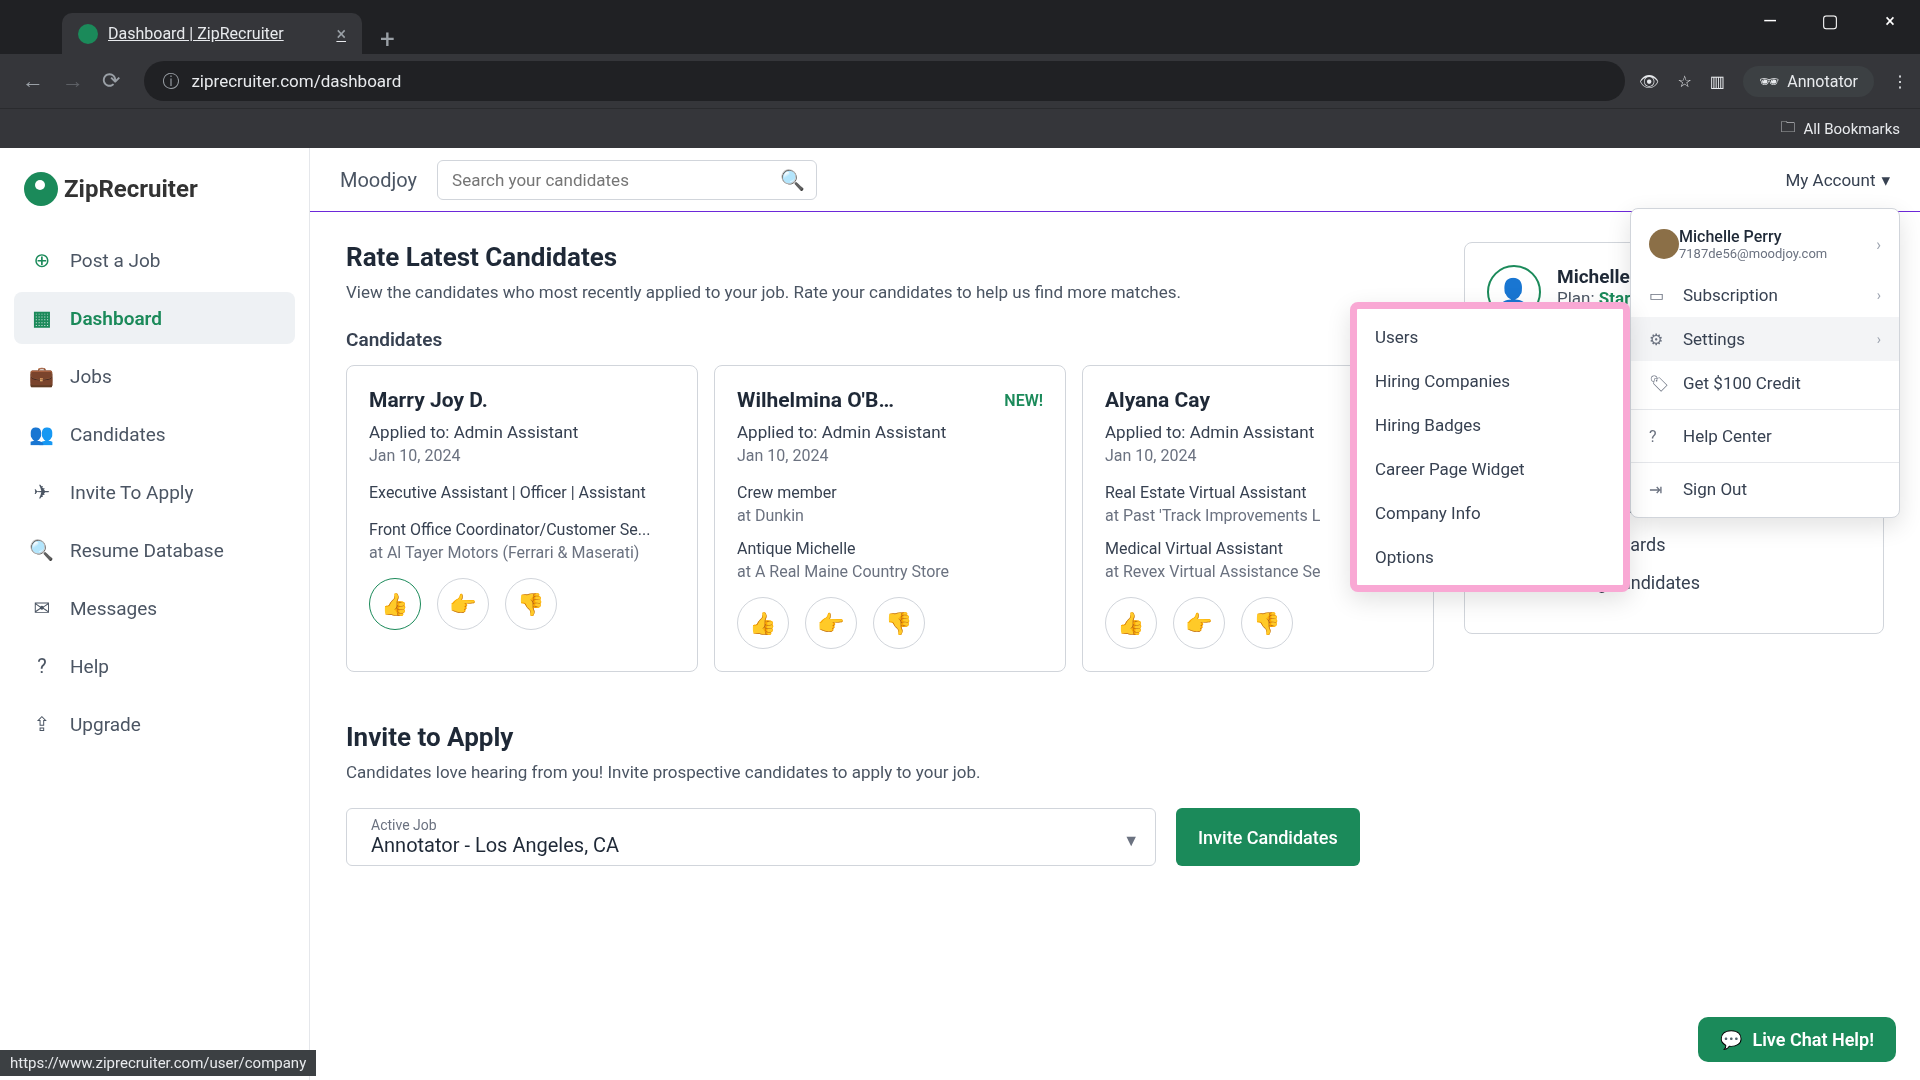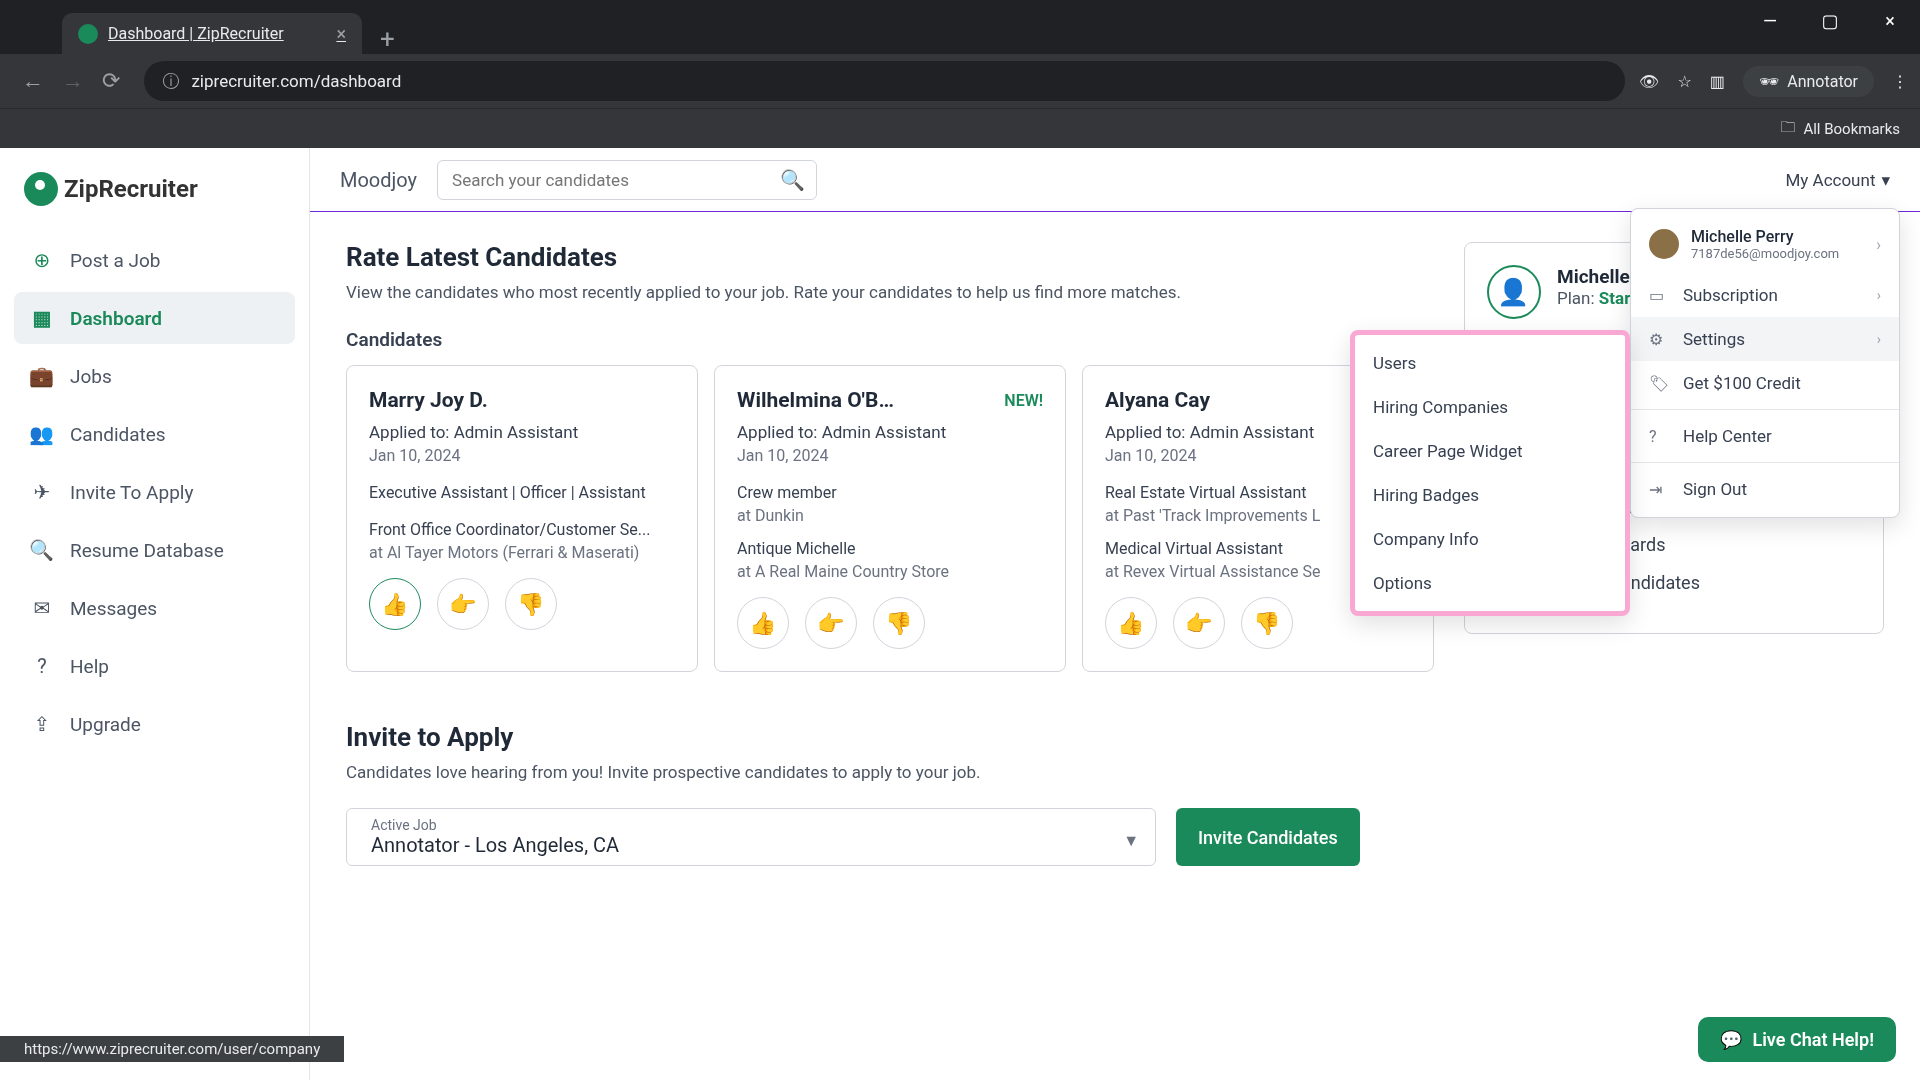--- a/index.html
+++ b/index.html
@@ -80,36 +80,36 @@
 .happening { border: 1px solid #d1d5db; border-radius: 8px; padding: 24px; }
 .hap-head { display: flex; gap: 14px; align-items: center; margin-bottom: 12px; }
 .hap-title { font-size: 21px; font-weight: 700; color: #1f2937; }
 .hap-sub { color: #4b5563; font-size: 17px; margin-bottom: 18px; line-height: 1.4; }
 .hap-item { display: flex; gap: 14px; align-items: center; font-size: 18px; color: #374151; margin-bottom: 14px; }
 .check { color: #1b8a5a; font-size: 20px; }
 .send-ic { color: #4b5563; font-size: 20px; }
 
 
 .account-menu { position: absolute; right: 20px; top: 60px; width: 270px; background: #fff; border: 1px solid #d1d5db; border-radius: 8px; box-shadow: 0 8px 24px rgba(0,0,0,0.12); z-index: 30; padding: 6px 0; }
-.am-user { display: flex; gap: 12px; padding: 12px 18px; align-items: center; }
+.am-user { display: flex; padding: 12px 18px; align-items: center; }
 .am-avatar { width: 30px; height: 30px; border-radius: 50%; background: #8b6f47; }
 .am-name { font-size: 16px; color: #1f2937; font-weight: 500; }
 .am-email { font-size: 13px; color: #6b7280; }
 .am-item { display: flex; align-items: center; gap: 14px; padding: 12px 18px; font-size: 17px; color: #374151; cursor: pointer; }
 .am-item.hov { background: #f3f4f6; }
 .am-item .chev { margin-left: auto; color: #9ca3af; font-size: 14px; }
 .am-ic { width: 20px; color: #6b7280; font-size: 16px; }
 .am-sep { height: 1px; background: #e5e7eb; margin: 4px 0; }
 
-.settings-submenu { position: absolute; right: 290px; top: 182px; width: 280px; background: #fff; border: 5px solid #f9a8d4; border-radius: 8px; box-shadow: 0 8px 24px rgba(0,0,0,0.12); z-index: 31; padding: 6px 0; }
+.settings-submenu { position: absolute; right: 290px; top: 154px; width: 280px; background: #fff; border: 7px solid #f9a8d4; border-radius: 8px; box-shadow: 0 8px 24px rgba(0,0,0,0.12); z-index: 31; padding: 6px 0; }
 .ss-item { padding: 12px 18px; font-size: 17px; color: #374151; cursor: pointer; }
 
 .chat-btn { position: absolute; right: 24px; bottom: 18px; background: #1b8a5a; color: #fff; border-radius: 10px; padding: 12px 22px; font-size: 18px; font-weight: 600; display: flex; align-items: center; gap: 10px; cursor: pointer; }
 
-.status-bar { position: absolute; left: 0; bottom: 18px; background: #3c4043; color: #e8eaed; font-size: 15px; padding: 4px 24px; z-index: 50; }
+.status-bar { position: absolute; left: 0; bottom: 4px; background: #3c4043; color: #e8eaed; font-size: 15px; padding: 4px 10px; z-index: 50; }
 </style>
 </head>
 <body>
 
 <div class="browser-chrome">
   <div class="tab-bar">
     <div class="tab">
       <span class="tab-favicon"></span>
       <span>Dashboard | ZipRecruiter</span>
       <span class="tab-close">×</span>
@@ -344,22 +344,22 @@
       <div class="am-sep"></div>
       <div class="am-item">
         <span class="am-ic">⇥</span>
         <span>Sign Out</span>
       </div>
     </div>
 
     <div class="settings-submenu">
       <div class="ss-item">Users</div>
       <div class="ss-item">Hiring Companies</div>
+      <div class="ss-item">Hiring Badges</div>
       <div class="ss-item">Career Page Widget</div>
-      <div class="ss-item">Hiring Badges</div>
       <div class="ss-item">Company Info</div>
       <div class="ss-item">Options</div>
     </div>
 
     <div class="chat-btn">
       <span>💬</span>
       <span>Live Chat Help!</span>
     </div>
   </div>
 

